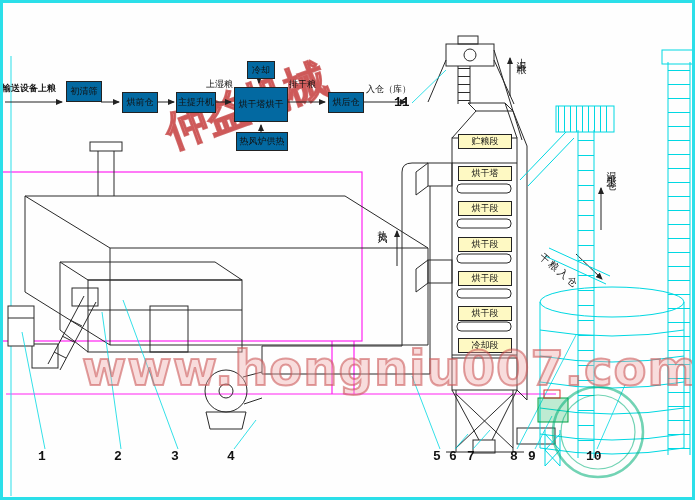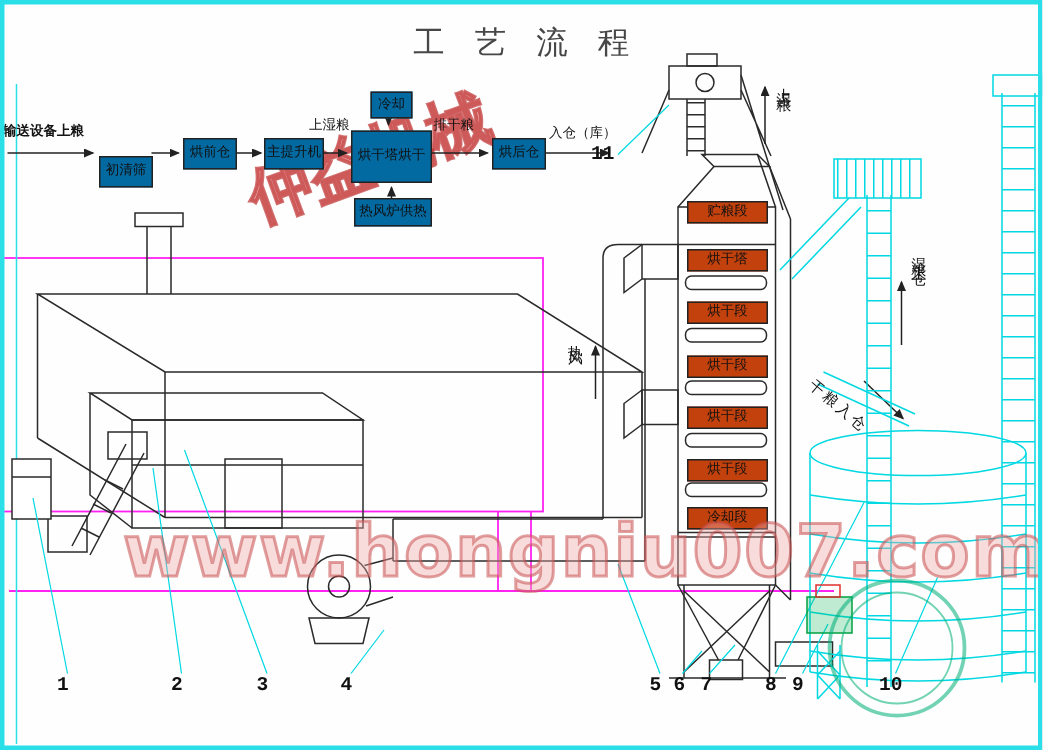--- a/index.html
+++ b/index.html
@@ -8,21 +8,21 @@
   .frame{position:absolute;inset:0;border:3px solid #2bdfe9;z-index:6;pointer-events:none;}
   svg.art{position:absolute;left:0;top:0;z-index:2;}
   .ttl{position:absolute;top:14px;left:0;right:0;text-align:center;z-index:3;
        font-family:"Liberation Serif","DejaVu Serif",serif;font-size:21px;color:#474747;
        letter-spacing:20px;text-indent:20px;}
   .lbl{position:absolute;z-index:3;color:#141414;font-size:9px;line-height:1.15;white-space:nowrap;}
   .fc-box{position:absolute;z-index:3;border:1px solid #222;background:#0369a1;color:#111;
           font-size:9px;line-height:1;display:flex;align-items:center;justify-content:center;
           white-space:nowrap;overflow:hidden;}
   .sec-lbl{position:absolute;left:458px;width:52px;height:13px;z-index:3;border:1px solid #222;
-           background:#c2410c;color:#111;font-size:9px;line-height:1;display:flex;align-items:center;
+           background:#fef9c3;color:#111;font-size:9px;line-height:1;display:flex;align-items:center;
            justify-content:center;white-space:nowrap;overflow:hidden;}
   .marker{position:absolute;z-index:3;font-family:Liberation Mono, monospace;
           font-weight:bold;font-size:13px;color:#111;}
   .vtext{position:absolute;z-index:3;writing-mode:vertical-rl;text-orientation:upright;
          color:#141414;font-size:10px;letter-spacing:3px;line-height:1;}
   .dtext{position:absolute;z-index:3;color:#141414;font-size:10px;letter-spacing:2px;
          transform:rotate(40deg);transform-origin:left top;white-space:nowrap;}
   .legend{position:absolute;top:478px;left:0;right:0;text-align:center;z-index:3;
           font-size:10px;font-weight:bold;color:#101010;white-space:nowrap;}
   .wm-brand{position:absolute;left:158px;top:108px;z-index:1;font-size:42px;font-weight:bold;
@@ -31,21 +31,20 @@
   .wm-url{position:absolute;left:82px;top:340px;z-index:4;font-size:48px;font-weight:bold;
           white-space:nowrap;letter-spacing:1px;color:rgba(240,170,170,.4);
           -webkit-text-stroke:2px rgba(200,80,80,.55);}
 </style>
 </head>
 <body>
 
 <div class="page">
   <div class="frame"></div>
 
-  <div class="ttl">工艺流程</div>
 
   <div class="wm-brand">仲益机械</div>
   <div class="wm-url">www.hongniu007.com</div>
 
   <svg class="art" width="695" height="500" viewBox="0 0 695 500">
     <defs>
       <marker id="ab" markerWidth="9" markerHeight="8" refX="6" refY="3" orient="auto">
         <path d="M0,0 L7,3 L0,6 Z" fill="#222"></path>
       </marker>
     </defs>
@@ -171,21 +170,21 @@
       <path d="M157,102 H174" marker-end="url(#ab)"></path>
       <path d="M215,102 H231" marker-end="url(#ab)"></path>
       <path d="M287,102 H325" marker-end="url(#ab)"></path>
       <path d="M363,102 H406" marker-end="url(#ab)"></path>
       <path d="M259,77 V83" marker-end="url(#ab)"></path>
       <path d="M261,139 V125" marker-end="url(#ab)"></path>
     </g>
   </svg>
 
   <div class="lbl" style="left:2px;top:83px;font-weight:bold;text-align:right;">输送设备上粮</div>
-  <div class="fc-box" style="left:66px;top:104px;width:34px;height:19px;">初清筛</div>
+  <div class="fc-box" style="left:66px;top:81px;width:34px;height:19px;">初清筛</div>
   <div class="fc-box" style="left:122px;top:92px;width:34px;height:19px;">烘前仓</div>
   <div class="fc-box" style="left:176px;top:92px;width:38px;height:19px;">主提升机</div>
   <div class="lbl" style="left:206px;top:79px;">上湿粮</div>
   <div class="fc-box" style="left:234px;top:87px;width:52px;height:33px;">烘干塔烘干</div>
   <div class="lbl" style="left:289px;top:79px;">排干粮</div>
   <div class="fc-box" style="left:328px;top:92px;width:34px;height:19px;text-align:center;">烘后仓</div>
   <div class="lbl" style="left:366px;top:84px;">入仓（库）</div>
   <div class="fc-box" style="left:247px;top:61px;width:26px;height:16px;">冷却</div>
   <div class="fc-box" style="left:236px;top:132px;width:50px;height:17px;">热风炉供热</div>
 

